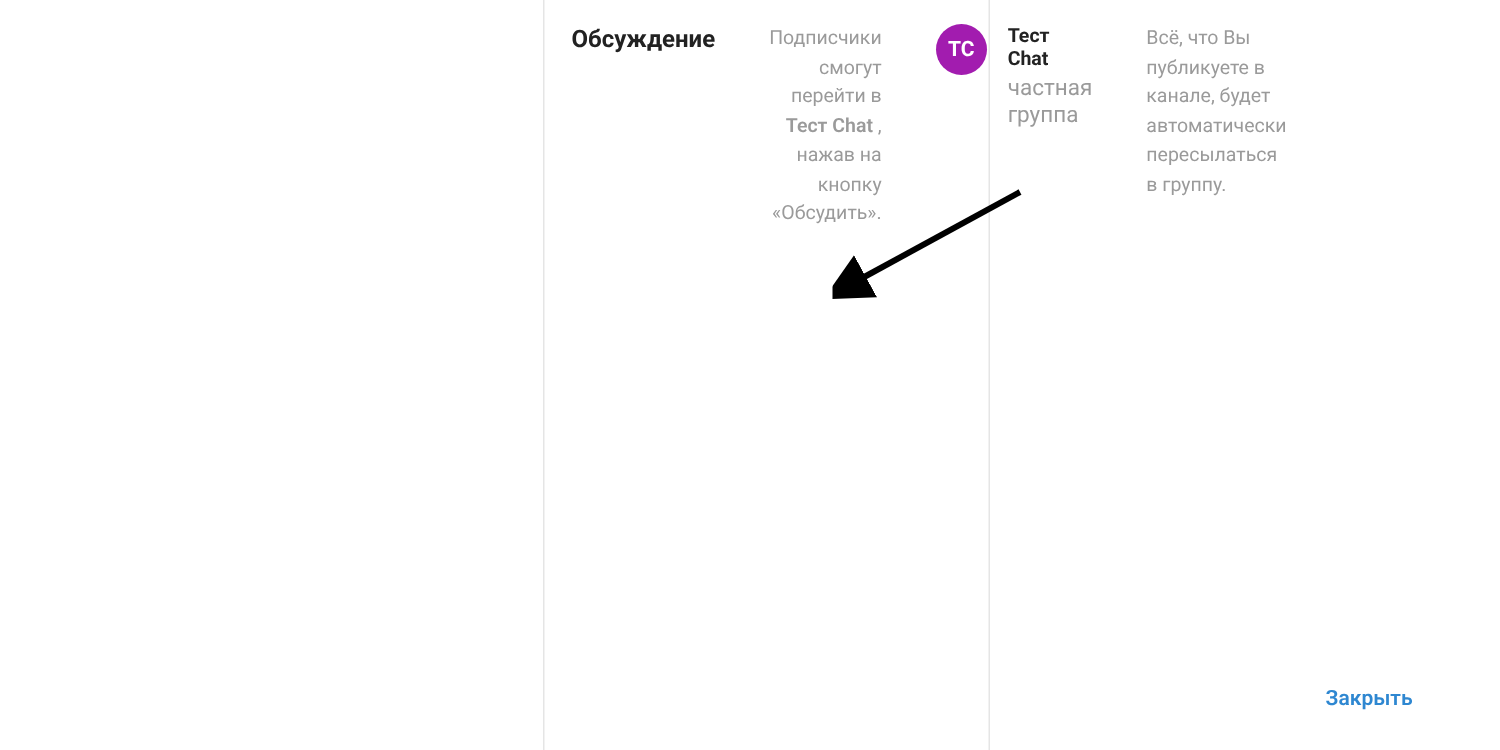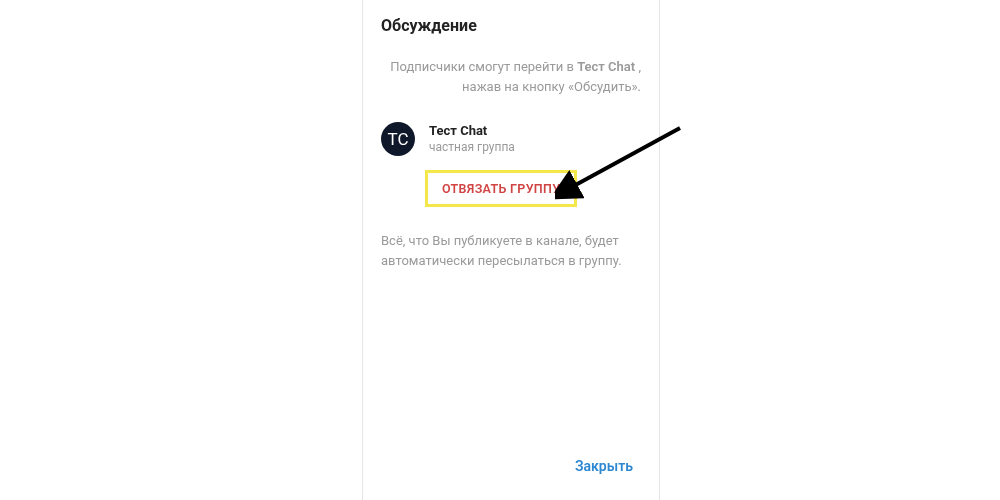--- a/index.html
+++ b/index.html
@@ -19,21 +19,21 @@
       position: absolute;
       left: 362px;
       top: 0;
       width: 298px;
       height: 500px;
       background: #ffffff;
       border-left: 1px solid #e5e5e5;
       border-right: 1px solid #e5e5e5;
       padding: 16px 0;
       display: flex;
-      flex-direction: column;
+      flex-direction: row;
     }
     .dialog-title {
       font-size: 16px;
       font-weight: 700;
       color: #222;
       padding: 0 18px;
       margin-bottom: 22px;
     }
     .description {
       font-size: 13px;
@@ -50,43 +50,43 @@
     .group-row {
       display: flex;
       align-items: flex-start;
       padding: 0 18px;
       margin-bottom: 14px;
     }
     .avatar {
       width: 34px;
       height: 34px;
       border-radius: 50%;
-      background: #0f172a;
+      background: #a21caf;
       color: #ffffff;
       display: flex;
       align-items: center;
       justify-content: center;
-      font-size: 17px;
-      font-weight: 400;
+      font-size: 14px;
+      font-weight: 700;
       margin-right: 14px;
       flex-shrink: 0;
     }
     .group-info {
       display: flex;
       flex-direction: column;
       padding-top: 1px;
     }
     .group-name {
       font-size: 13px;
       font-weight: 700;
       color: #222;
       margin-bottom: 2px;
     }
     .group-type {
-      font-size: 12px;
+      font-size: 15px;
       color: #9a9a9a;
     }
     .unlink-wrap {
       padding-left: 62px;
       margin-bottom: 24px;
     }
     .unlink-highlight {
       display: inline-block;
       border: 3px solid #f4e74a;
       padding: 0;
@@ -140,25 +140,20 @@
   </div>
 
   <div class="group-row">
     <div class="avatar">ТС</div>
     <div class="group-info">
       <div class="group-name">Тест Chat</div>
       <div class="group-type">частная группа</div>
     </div>
   </div>
 
-  <div class="unlink-wrap">
-    <div class="unlink-highlight">
-      <div class="unlink-button">ОТВЯЗАТЬ ГРУППУ</div>
-    </div>
-  </div>
 
   <div class="footer-text">Всё, что Вы публикуете в канале, будет автоматически пересылаться в группу.</div>
 
   <div class="close-row">
     <div class="close-button">Закрыть</div>
   </div>
 </div>
 
 <svg class="arrow" width="150" height="100">
   <defs>

